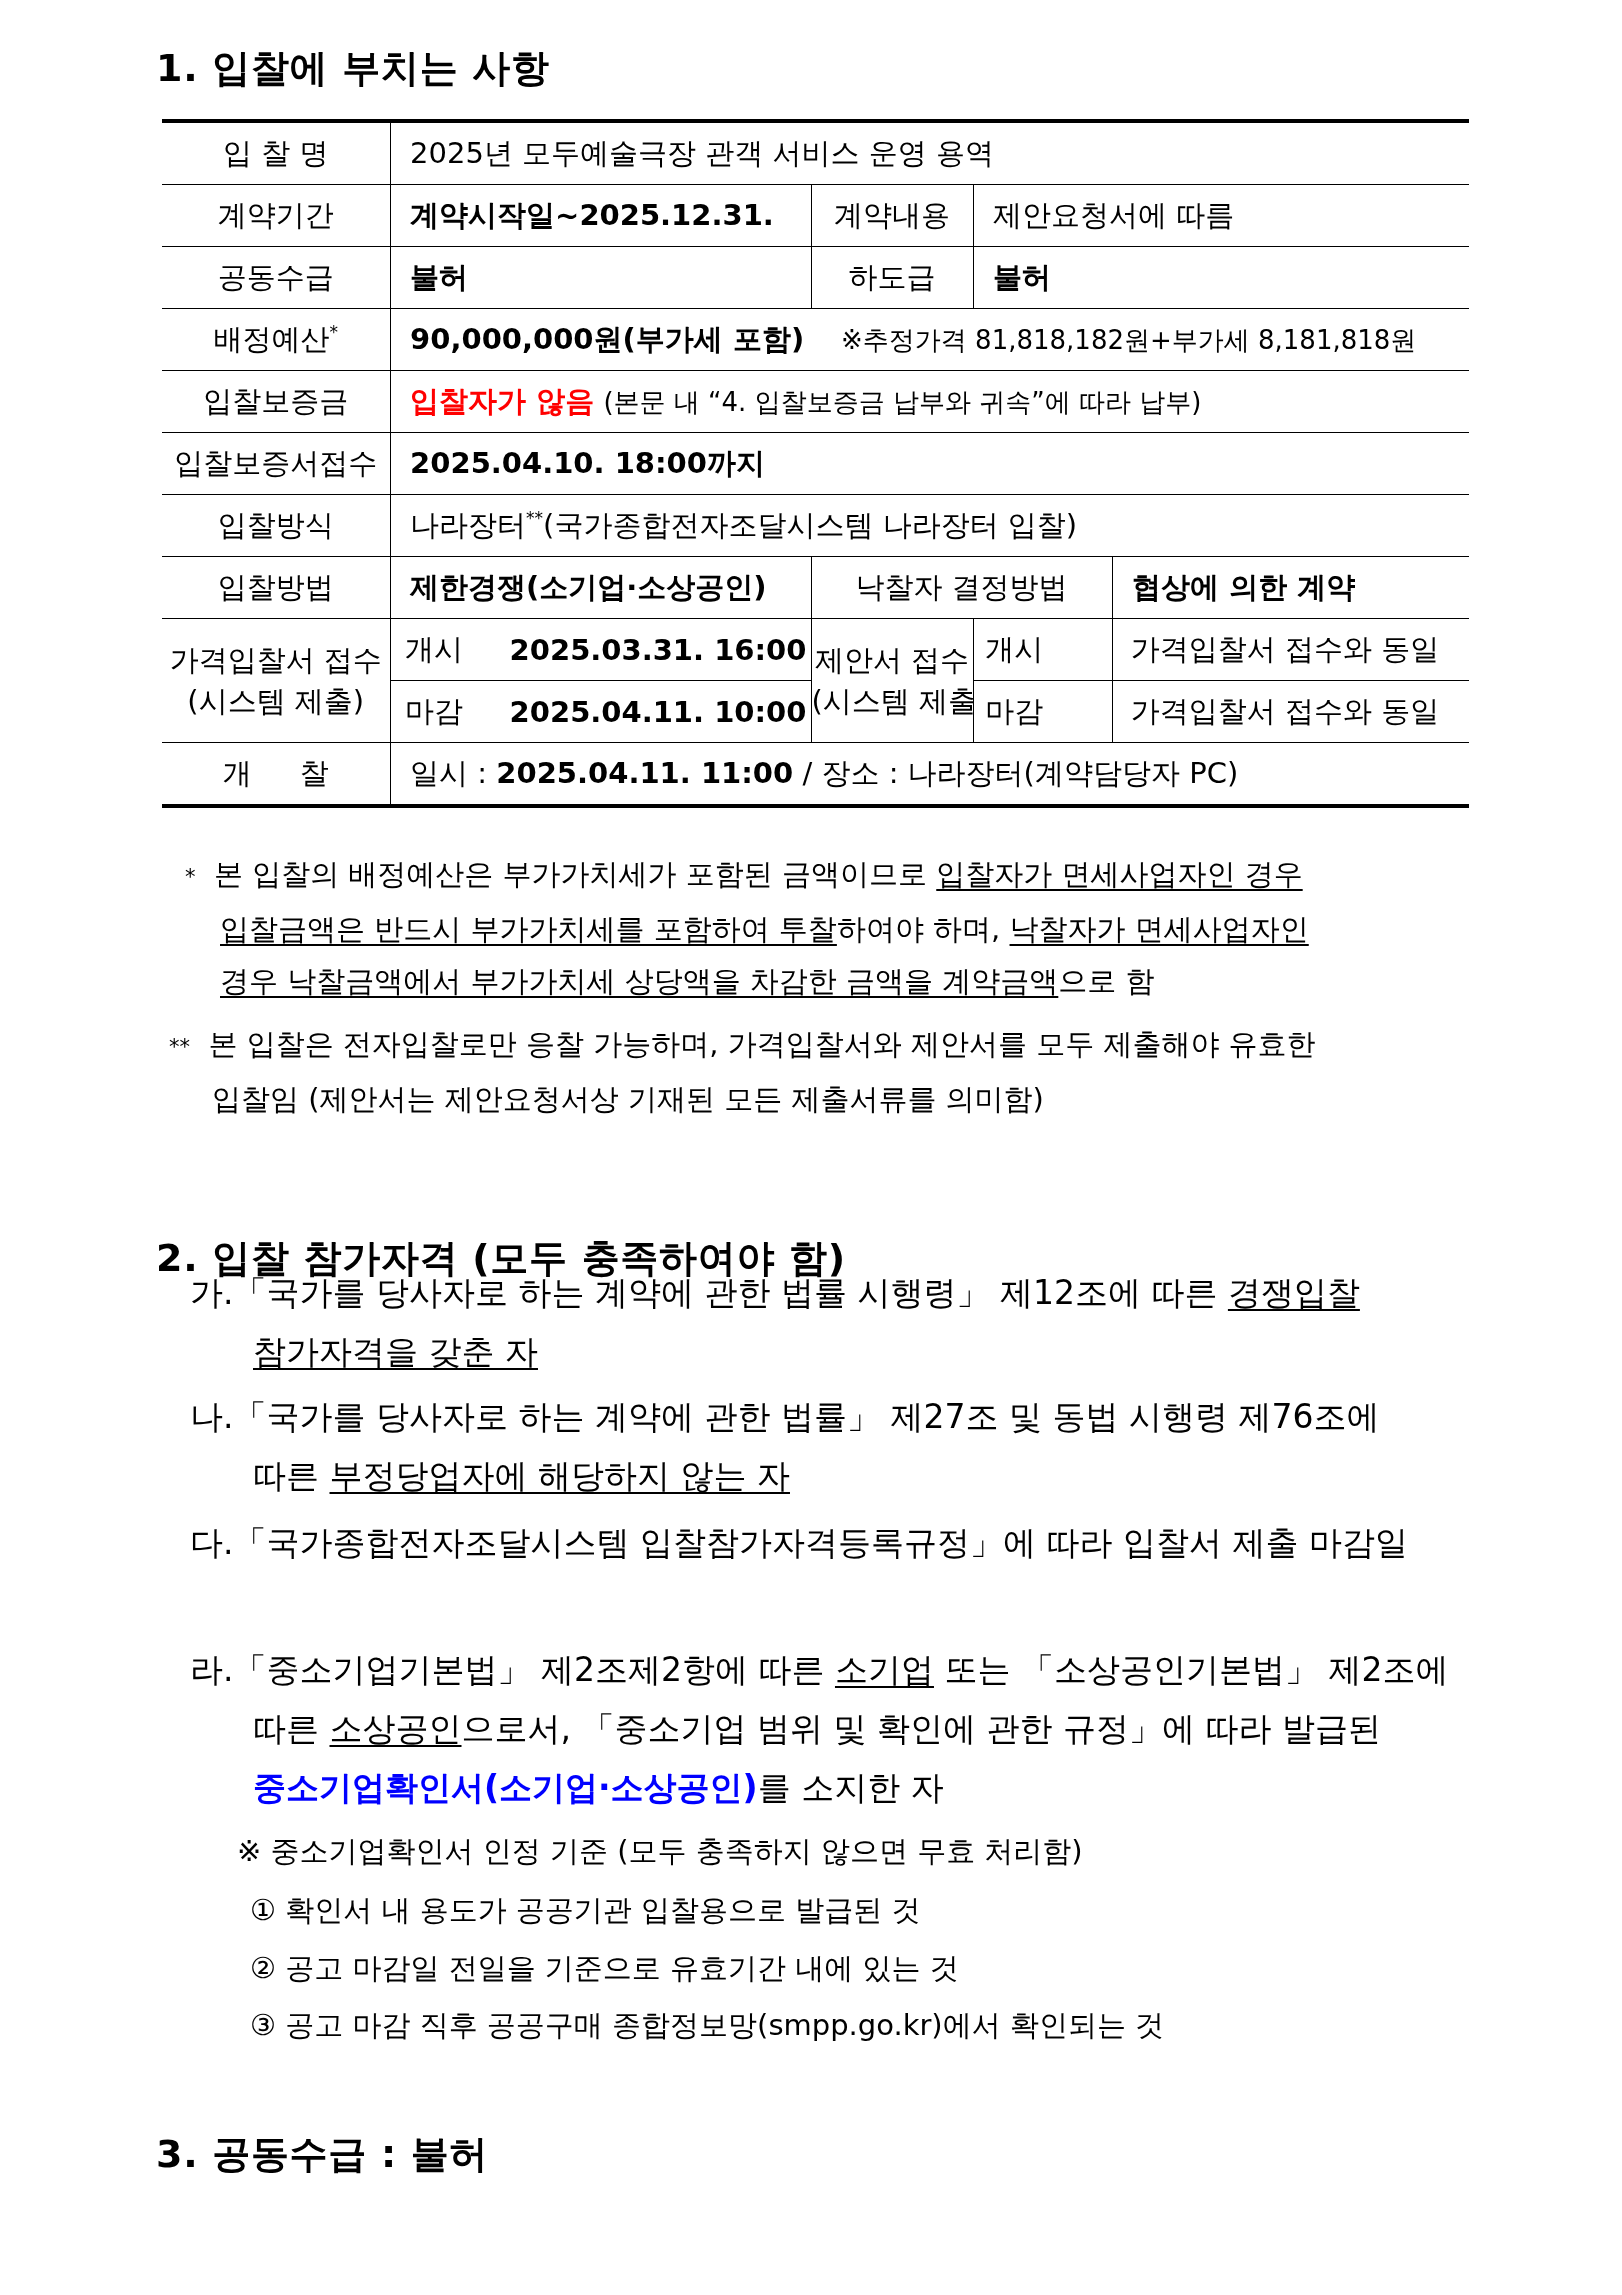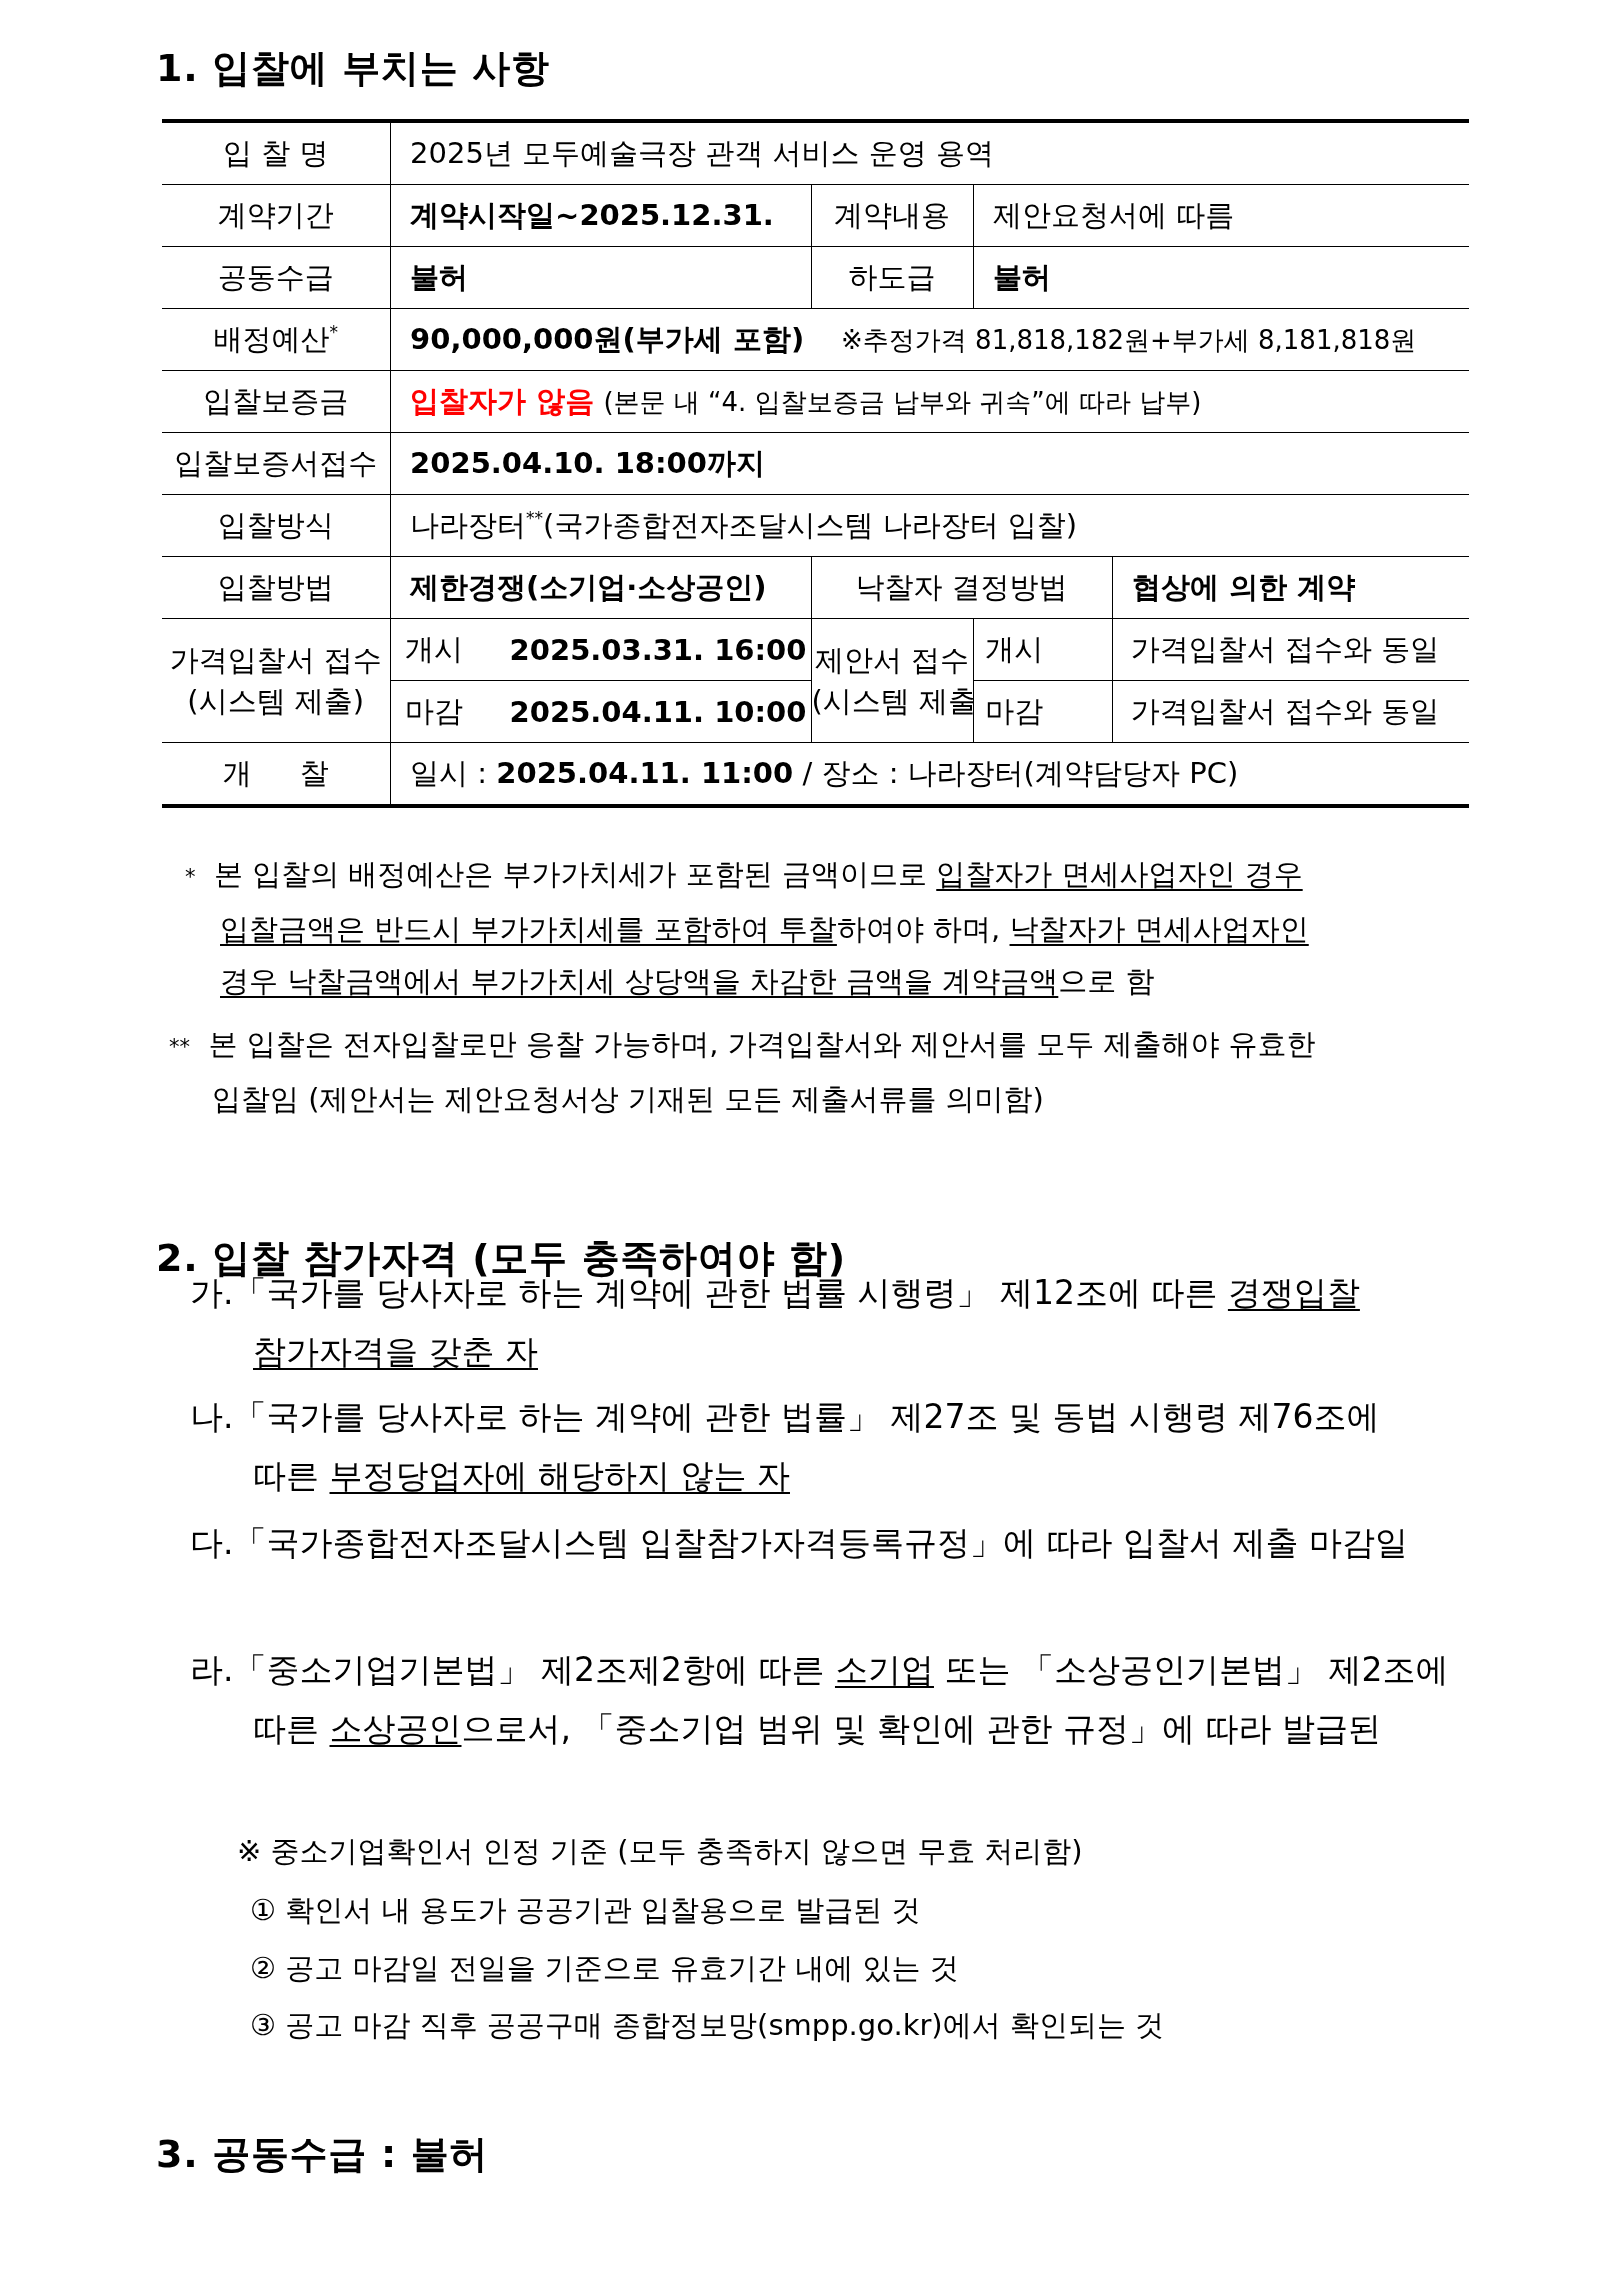--- a/index.html
+++ b/index.html
@@ -127,20 +127,21 @@
   <div style="padding-left:63px"><span>따른 </span><span class="u">부정당업자에 해당하지 않는 자</span></div>
 </div>
 
 <div class="item" style="left:190px; top:1513px; width:1283px;">
   <div><span>다.</span><span>「국가종합전자조달시스템 입찰참가자격등록규정」에 따라 입찰서 제출 마감일</span></div>
 </div>
 
 <div class="item" style="left:190px; top:1640px; width:1283px;">
   <div><span>라.</span><span>「중소기업기본법」 제2조제2항에 따른 </span><span class="u">소기업</span><span> 또는 「소상공인기본법」 제2조에</span></div>
   <div style="padding-left:63px"><span>따른 </span><span class="u">소상공인</span><span>으로서, 「중소기업 범위 및 확인에 관한 규정」에 따라 발급된</span></div>
+  <div style="padding-left:63px"><span class="blue">중소기업확인서(소기업·소상공인)</span><span>를 소지한 자</span></div>
 </div>
 
 <div class="sub" style="left:237px; top:1832px;">※ 중소기업확인서 인정 기준 (모두 충족하지 않으면 무효 처리함)</div>
 <div class="sub" style="left:250px; top:1891px;">① 확인서 내 용도가 공공기관 입찰용으로 발급된 것</div>
 <div class="sub" style="left:250px; top:1949px;">② 공고 마감일 전일을 기준으로 유효기간 내에 있는 것</div>
 <div class="sub" style="left:250px; top:2006px;">③ 공고 마감 직후 공공구매 종합정보망(smpp.go.kr)에서 확인되는 것</div>
 
 <div class="h1" style="top:2129px;">3. 공동수급 : 불허</div>
 
 

